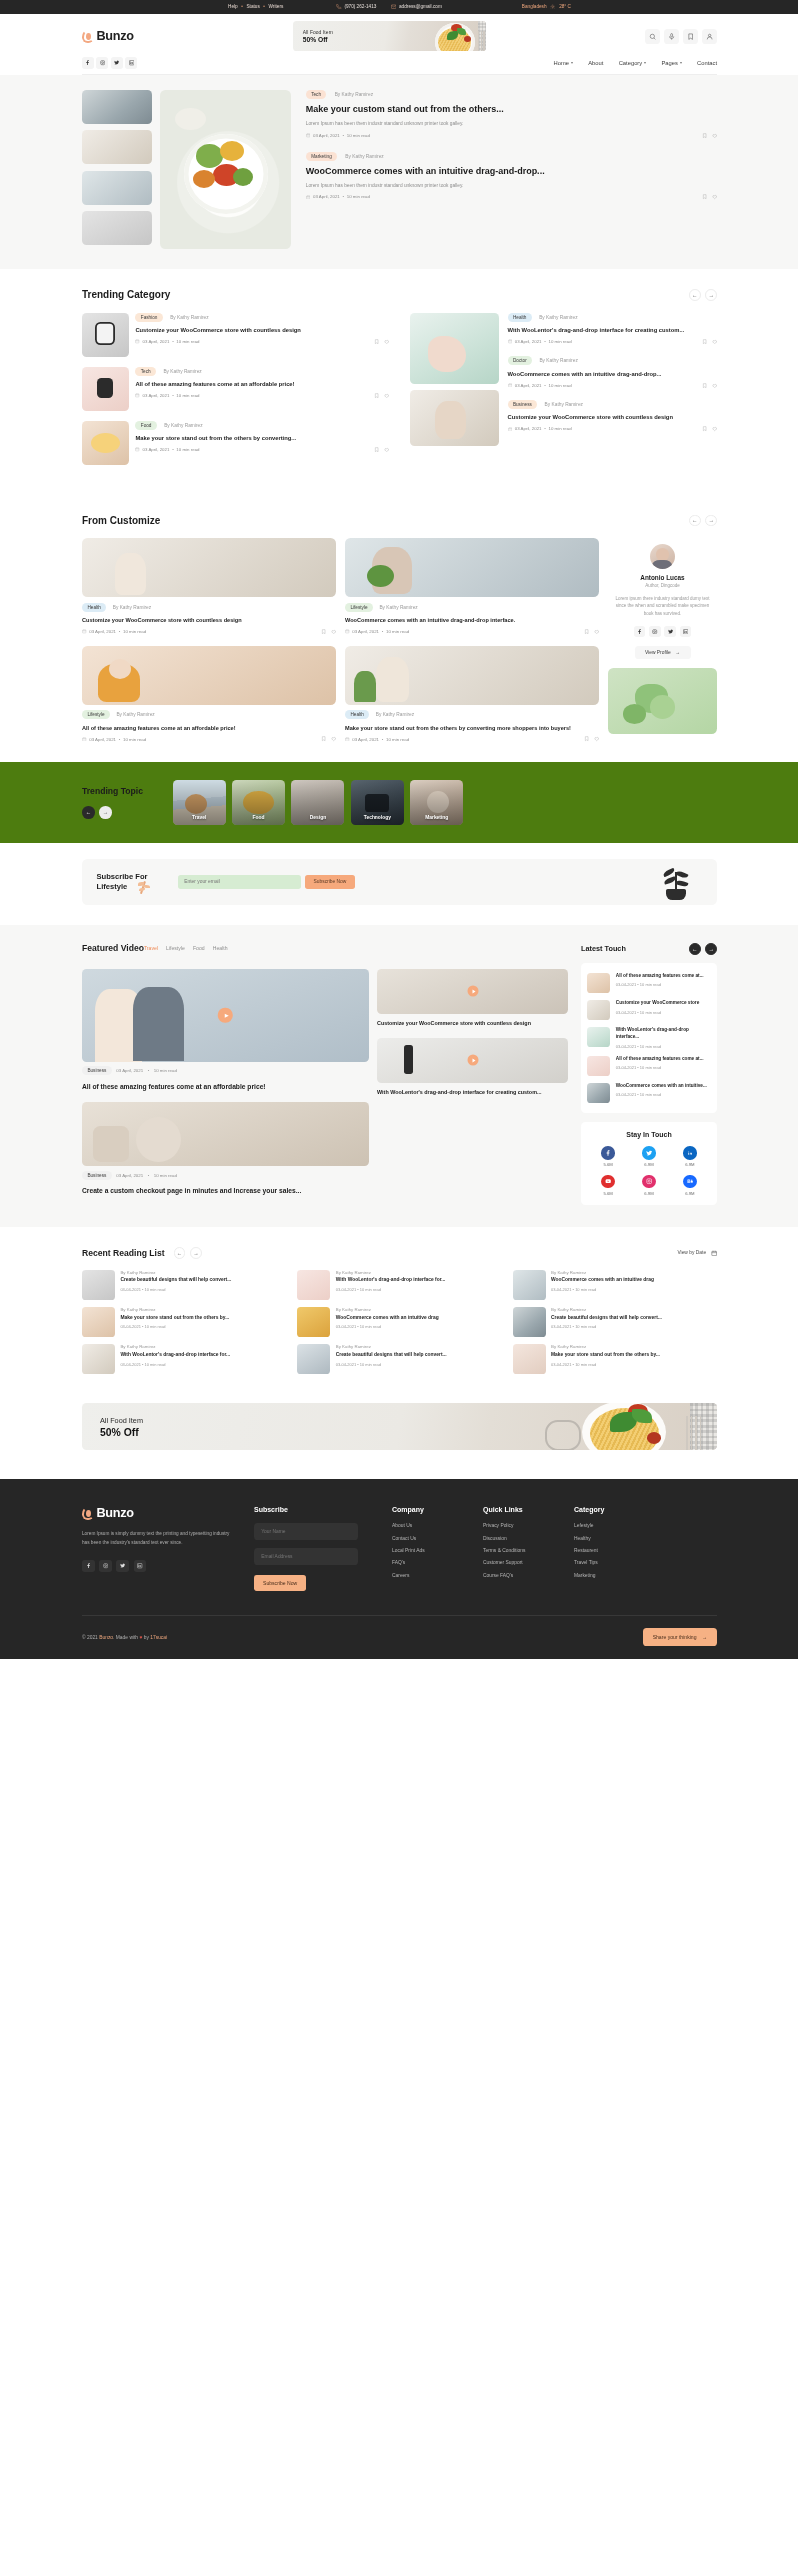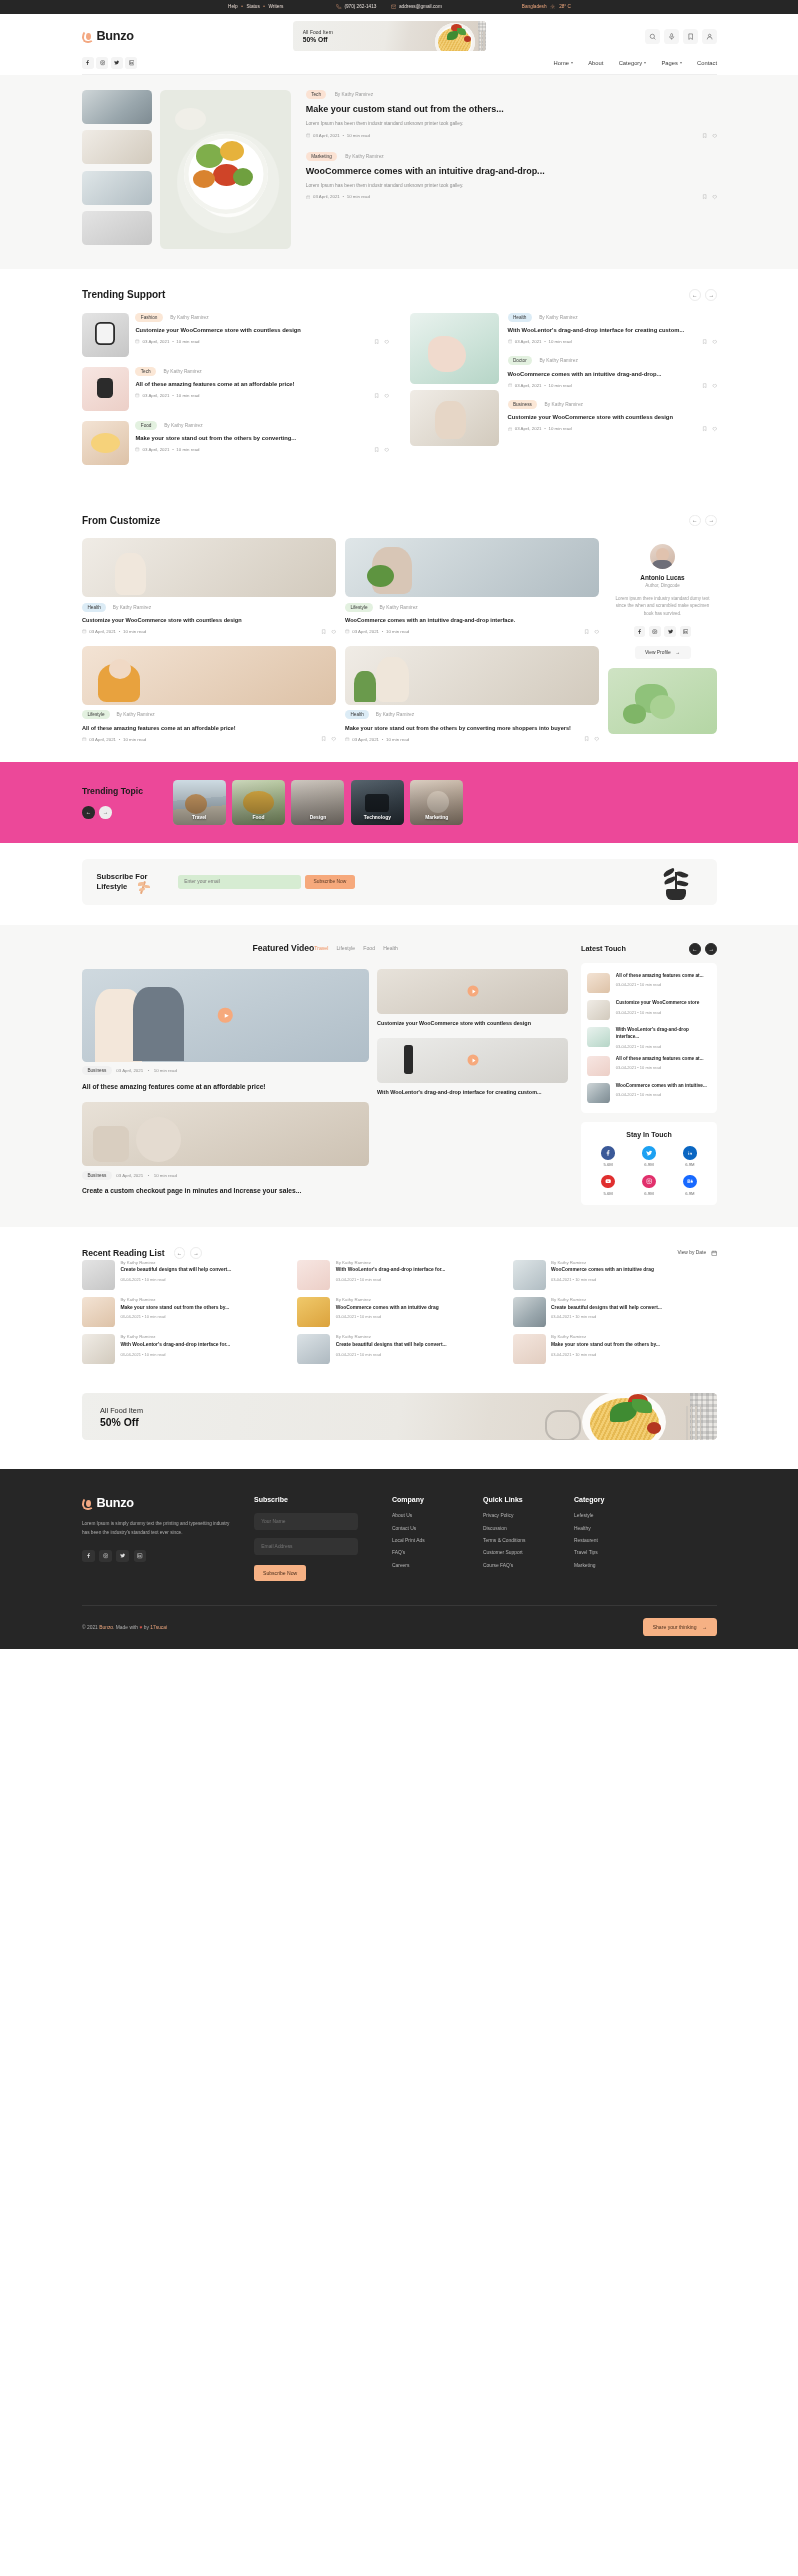--- a/index.html
+++ b/index.html
@@ -207,21 +207,21 @@
   .p-desc { font-size: 4.5px; line-height: 1.7; color: #9a9a9a; margin-top: 6.4px; }
   .p-soc { display: flex; gap: 3.6px; justify-content: center; margin-top: 8.2px; }
   .p-btn {
     margin: 9px auto 0; width: 56px; height: 12.7px; border-radius: 3.6px;
     background: #f6f6f6; font-size: 4.9px; color: #3a3a3a;
     display: flex; align-items: center; justify-content: center; gap: 4.5px;
   }
   .ff-promo { width: 109px; height: 66px; border-radius: 5.4px; overflow: hidden; position: relative; }
 
   
-  .tt-band { background: #ec4899; padding: 18px 0; }
+  .tt-band { background: #4d7c0f; padding: 18px 0; }
   .tt-row { display: flex; align-items: center; gap: 12.7px; }
   .tt-left { width: 78px; }
   .tt-title { font-size: 8.6px; font-weight: 700; color: #1c1c1c; }
   .tt-arrows { display: flex; gap: 4.5px; margin-top: 10px; }
   .tt-arw { width: 12.7px; height: 12.7px; border-radius: 50%; background: #2a2a2a; color: #fff; font-size: 5.4px; display:flex; align-items:center; justify-content:center; }
   .tt-arw.light { background: #ededed; color: #555; }
   .tt-cards { display: flex; gap: 6.4px; flex: 1; }
   .tt-card {
     width: 53px; height: 45px; border-radius: 4.5px; overflow: hidden;
     position: relative; display: flex; align-items: flex-end; justify-content: center;
@@ -252,21 +252,21 @@
   .nl-plant { position: absolute; right: 20px; bottom: 5.4px; width: 40px; height: 38px; }
   .nl-plant .pot { position: absolute; bottom: 0; left: 9px; width: 20px; height: 11px; background: #2d2d2d; border-radius: 1.8px 1.8px 6.4px 6.4px; }
   .nl-plant .st { position: absolute; bottom: 10px; left: 18px; width: 1.5px; height: 18px; background: #2d2d2d; }
   .nl-plant .lf { position: absolute; width: 11.8px; height: 5.4px; background: #2d2d2d; border-radius: 60% 10% 60% 10%; }
   .nl-wheat { position: absolute; left: 53px; bottom: 11px; width: 20px; height: 14.5px; }
 
   
   .fv-band { background: #f7f7f6; padding: 18px 0 22px; }
   .fv-grid { display: flex; gap: 12.7px; }
   .fv-left { flex: 1; }
-  .fv-head { display: flex; align-items: center; justify-content: center; margin-bottom: 16px; }
+  .fv-head { display: flex; align-items: center; justify-content: flex-start; margin-bottom: 16px; }
   .fv-tabs { display: flex; gap: 8.2px; font-size: 5.1px; color: #8e8e8e; }
   .fv-tabs .on { color: #ef8b57; }
   .fv-cols { display: flex; gap: 8.2px; }
   .fv-main { flex: 1.5; }
   .fv-side { flex: 1; }
   .vid { width: 100%; border-radius: 4.5px; overflow: hidden; position: relative; }
   .play {
     position: absolute; left: 50%; top: 50%; transform: translate(-50%,-50%);
     width: 14.5px; height: 14.5px; border-radius: 50%; background: #f6a97c;
     display: flex; align-items: center; justify-content: center;
@@ -289,21 +289,21 @@
 
   .stay-box { background: #fff; border-radius: 4.5px; padding: 9px; margin-top: 9px; }
   .stay-title { font-size: 7px; font-weight: 700; text-align: center; color: #1c1c1c; }
   .stay-grid { display: grid; grid-template-columns: repeat(3,1fr); gap: 7.3px 4.5px; margin-top: 8.2px; }
   .stay-cell { text-align: center; }
   .stay-ic { width: 13.6px; height: 13.6px; border-radius: 50%; margin: 0 auto; display: flex; align-items: center; justify-content: center; }
   .stay-ic svg { width: 6.4px; height: 6.4px; fill: #fff; }
   .stay-n { font-size: 4.2px; color: #6a6a6a; margin-top: 2.7px; }
 
   
-  .rr-head { display: flex; align-items: center; justify-content: space-between; margin-bottom: 1px; }
+  .rr-head { display: flex; align-items: center; justify-content: space-between; margin-bottom: 11px; }
   .rr-left { display: flex; align-items: center; gap: 9px; }
   .rr-right { display: flex; align-items: center; gap: 4.5px; font-size: 4.9px; color: #4a4a4a; }
   .rr-grid { display: grid; grid-template-columns: repeat(3, 1fr); gap: 7.3px 11px; }
   .rr-item { display: flex; gap: 5.4px; }
   .rr-item .th { width: 33px; height: 30px; border-radius: 3.6px; overflow: hidden; flex: none; position: relative; }
   .rr-item .by { font-size: 4.4px; color: #9a9a9a; }
   .rr-item h5 { font-size: 4.9px; line-height: 1.42; font-weight: 700; margin-top: 2.7px; color: #1d1d1d; }
   .rr-item .m { font-size: 4px; color: #9a9a9a; margin-top: 2.7px; }
 
   
@@ -590,21 +590,21 @@
             </span>
           </div>
         </div>
       </div>
     </div>
   </div>
 </div>
 
 <div class="section container">
   <div class="sec-head">
-    <div class="sec-title">Trending Support</div>
+    <div class="sec-title">Trending Category</div>
     <div class="arrows">
       <div class="arw">←</div>
       <div class="arw">→</div>
     </div>
   </div>
   <div class="two-col">
     <div class="col">
       <div class="list-card">
         <div class="thumb-sq">
             <div class="ph-img grayish"></div>

